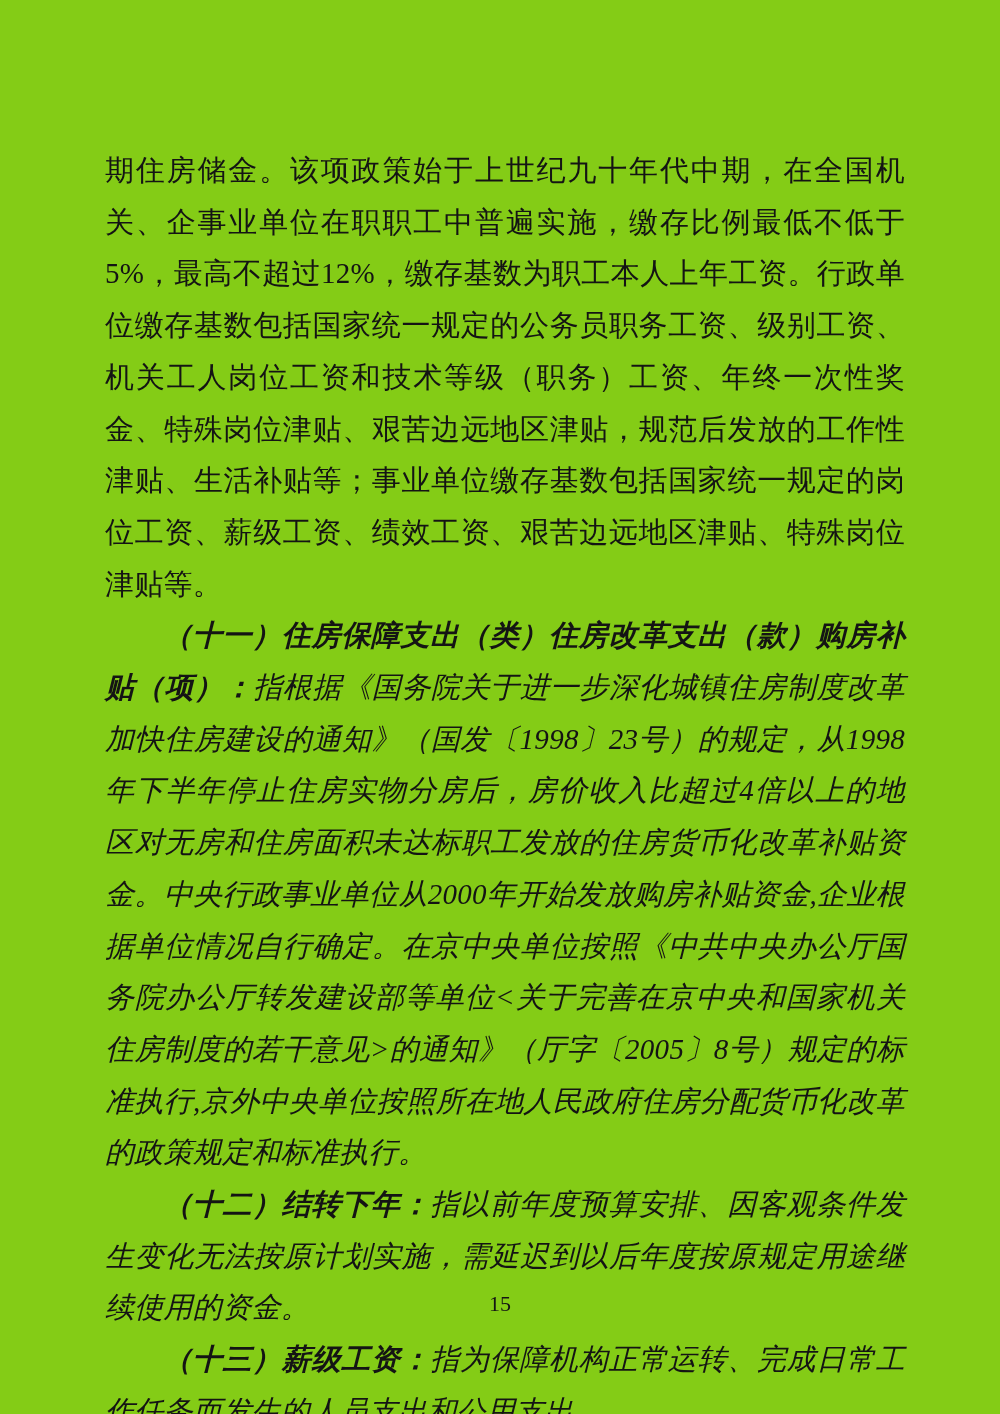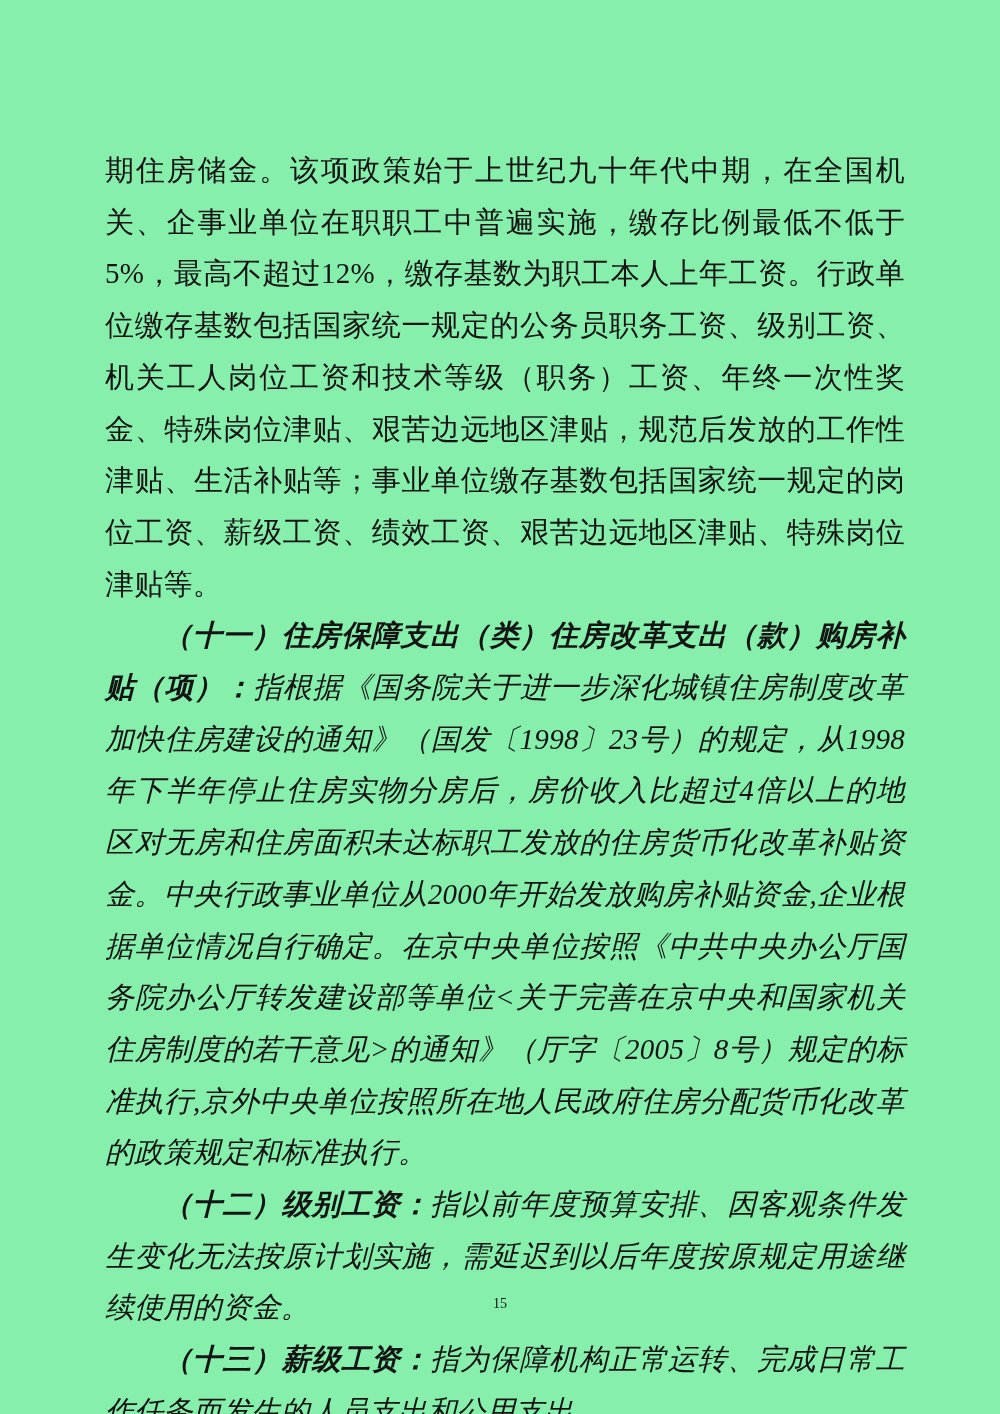--- a/index.html
+++ b/index.html
@@ -5,21 +5,21 @@
   * { box-sizing: border-box; }
   html, body {
     margin: 0;
     padding: 0;
     background: #ffffff;
   }
   .page {
     position: relative;
     width: 1000px;
     height: 1414px;
-    background: #86efac;
+    background: #84cc16;
     overflow: hidden;
     font-family: "Liberation Serif", "DejaVu Serif", serif;
   }
   .content {
     position: absolute;
     left: 105px;
     top: 145px;
     width: 800px;
     color: #141414;
     font-size: 29px;
@@ -40,36 +40,36 @@
   .lead {
     font-weight: bold;
   }
   .footer {
     position: absolute;
     left: 0;
     top: 1290px;
     width: 100%;
     text-align: center;
     color: #141414;
-    font-size: 14px;
+    font-size: 22px;
     line-height: 28px;
   }
 </style>
 </head>
 <body>
 
 <div class="page">
 
   <div class="content">
 
     <p class="para"><span class="body-text">期住房储金。该项政策始于上世纪九十年代中期，在全国机关、企事业单位在职职工中普遍实施，缴存比例最低不低于5%，最高不超过12%，缴存基数为职工本人上年工资。行政单位缴存基数包括国家统一规定的公务员职务工资、级别工资、机关工人岗位工资和技术等级（职务）工资、年终一次性奖金、特殊岗位津贴、艰苦边远地区津贴，规范后发放的工作性津贴、生活补贴等；事业单位缴存基数包括国家统一规定的岗位工资、薪级工资、绩效工资、艰苦边远地区津贴、特殊岗位津贴等。</span></p>
 
     <p class="para indent"><span class="lead">（十一）住房保障支出（类）住房改革支出（款）购房补贴（项）：</span><span class="body-text">指根据《国务院关于进一步深化城镇住房制度改革加快住房建设的通知》（国发〔1998〕23号）的规定，从1998年下半年停止住房实物分房后，房价收入比超过4倍以上的地区对无房和住房面积未达标职工发放的住房货币化改革补贴资金。中央行政事业单位从2000年开始发放购房补贴资金,企业根据单位情况自行确定。在京中央单位按照《中共中央办公厅国务院办公厅转发建设部等单位&lt;关于完善在京中央和国家机关住房制度的若干意见&gt;的通知》（厅字〔2005〕8号）规定的标准执行,京外中央单位按照所在地人民政府住房分配货币化改革的政策规定和标准执行。</span></p>
 
-    <p class="para indent"><span class="lead">（十二）级别工资：</span><span class="body-text">指以前年度预算安排、因客观条件发生变化无法按原计划实施，需延迟到以后年度按原规定用途继续使用的资金。</span></p>
+    <p class="para indent"><span class="lead">（十二）结转下年：</span><span class="body-text">指以前年度预算安排、因客观条件发生变化无法按原计划实施，需延迟到以后年度按原规定用途继续使用的资金。</span></p>
 
     <p class="para indent"><span class="lead">（十三）薪级工资：</span><span class="body-text">指为保障机构正常运转、完成日常工作任务而发生的人员支出和公用支出。</span></p>
 
   </div>
 
   <div class="footer">
     <span>15</span>
   </div>
 
 </div>

